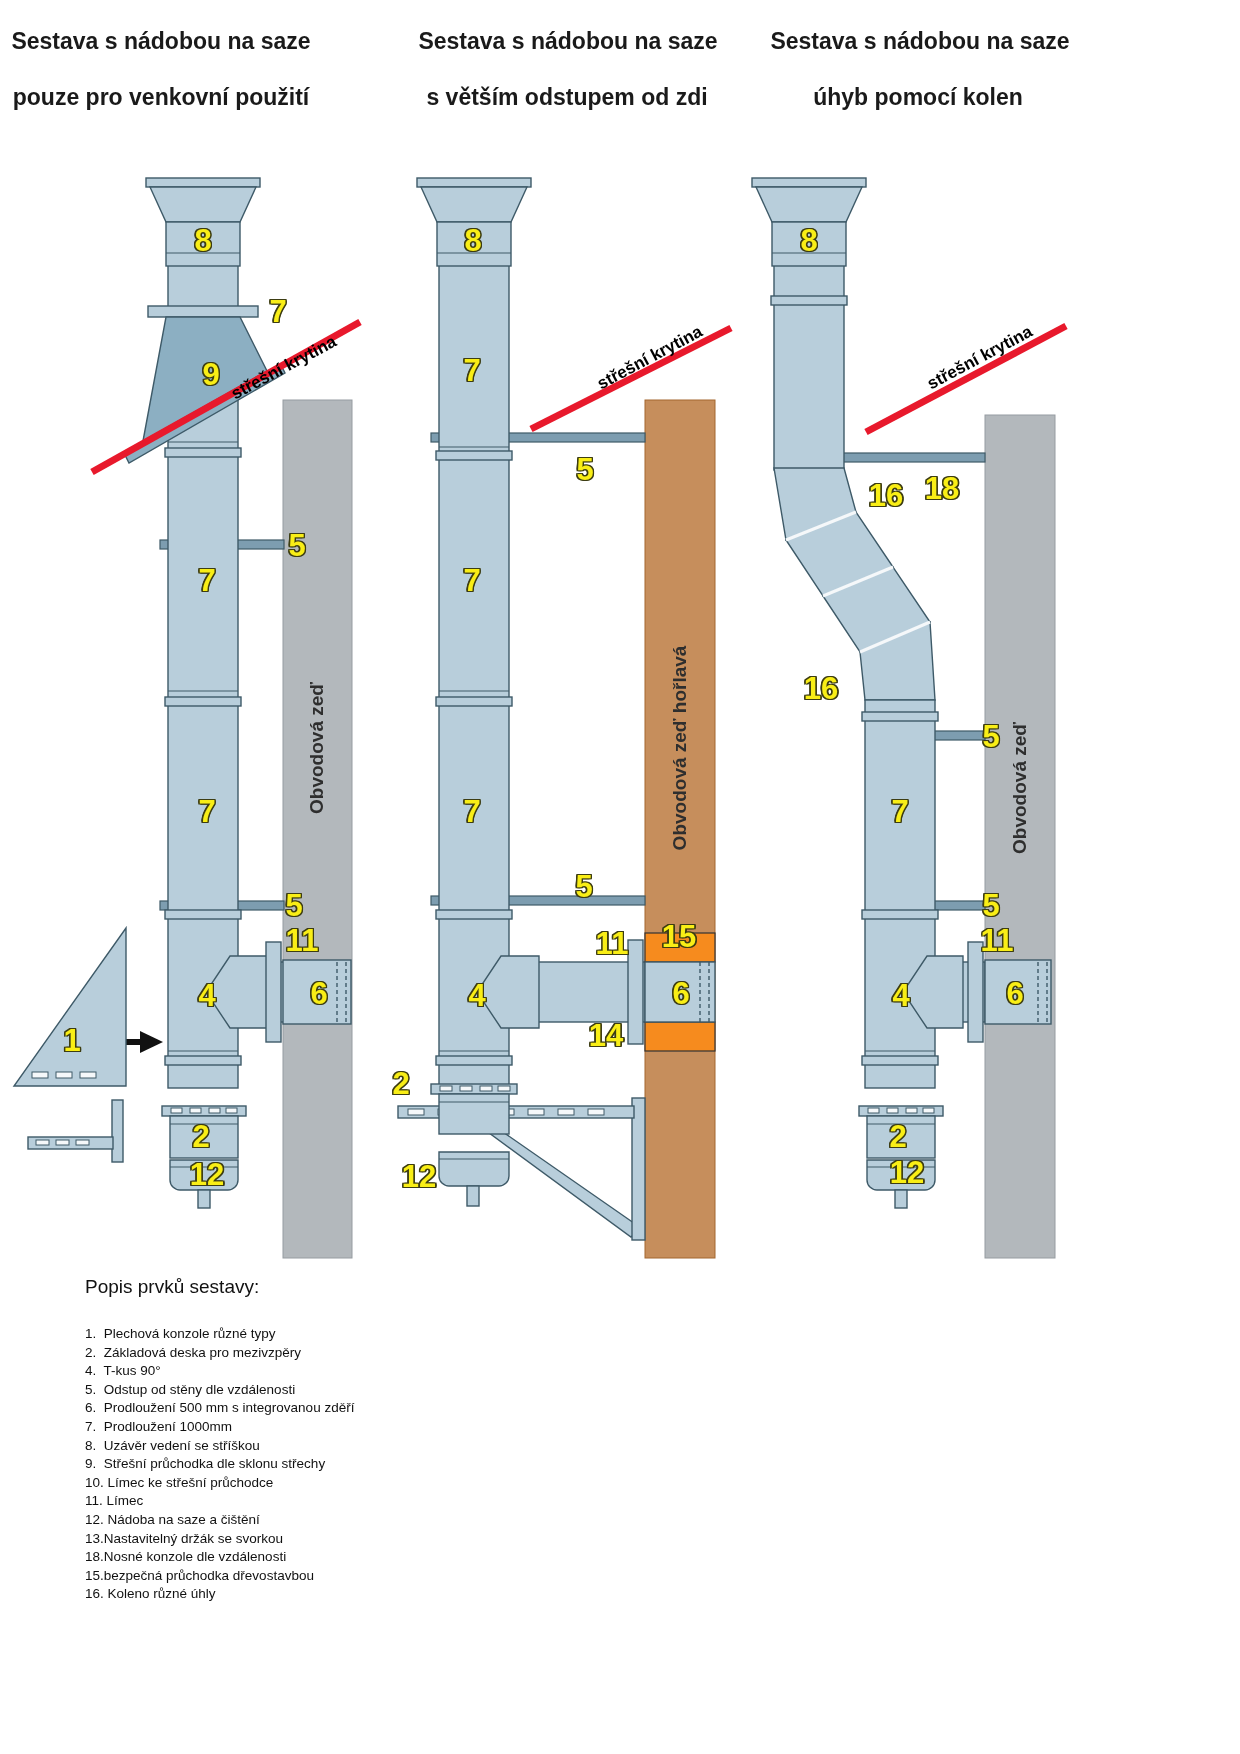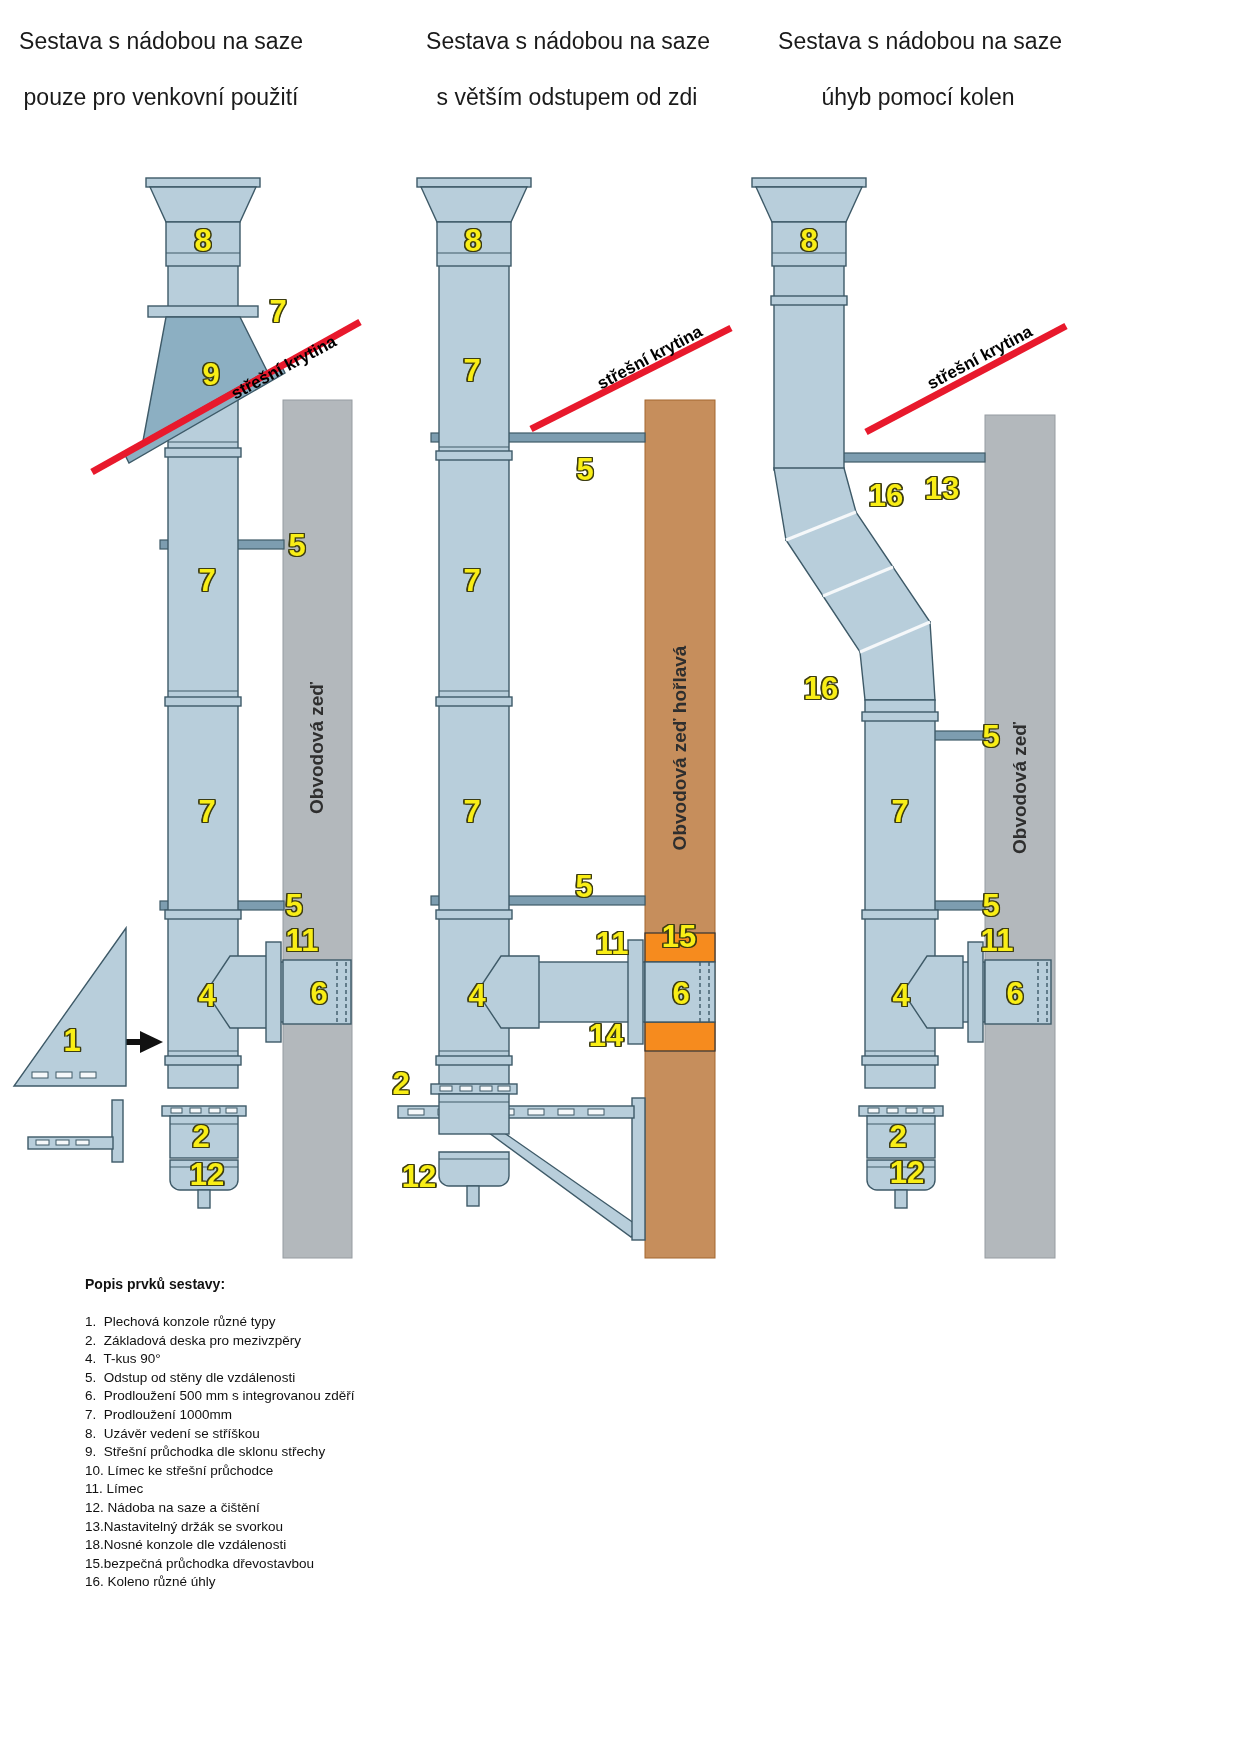--- a/index.html
+++ b/index.html
@@ -1,26 +1,26 @@
 <!DOCTYPE html>
 <html><head>
 <meta charset="utf-8">
 <style>
   *{box-sizing:border-box}
   html,body{margin:0;padding:0;background:#fff}
   #canvas{position:relative;width:1240px;height:1754px;background:#fff;font-family:"Liberation Sans",sans-serif;overflow:hidden}
   #diagram-svg{position:absolute;left:0;top:0}
-  .title{position:absolute;transform:translateX(-50%);font-size:23px;font-weight:normal;color:#1a1a1a;white-space:nowrap}
+  .title{position:absolute;transform:translateX(-50%);font-size:23px;font-weight:bold;color:#1a1a1a;white-space:nowrap}
   .num{position:absolute;transform:translate(-50%,-50%);font-size:31px;font-weight:bold;color:#f9ee16;white-space:nowrap;
     text-shadow:-1.4px -1.4px 0 #3d3d12,1.4px -1.4px 0 #3d3d12,-1.4px 1.4px 0 #3d3d12,1.4px 1.4px 0 #3d3d12,
                 -1.4px 0 0 #3d3d12,1.4px 0 0 #3d3d12,0 -1.4px 0 #3d3d12,0 1.4px 0 #3d3d12;}
   .roof-label{position:absolute;transform:translate(-50%,-50%) rotate(-28deg);font-size:17px;font-weight:600;color:#000;white-space:nowrap}
   .wall-label{position:absolute;transform:translate(-50%,-50%) rotate(-90deg);font-size:19px;font-weight:bold;color:#2e2e2e;white-space:nowrap}
   .legend{position:absolute;left:85px;top:1276px;color:#111}
-  .legend h3{margin:0 0 21px 0;font-size:14px;font-weight:bold}
+  .legend h3{margin:0 0 27px 0;font-size:19px;font-weight:normal}
   .legend div{font-size:13.5px;line-height:18.6px;white-space:pre}
   
   .pipe{fill:#b8cedb;stroke:#3e5a68;stroke-width:1.4}
   .pipe2{fill:#8cafc2;stroke:#3e5a68;stroke-width:1.4}
   .bar{fill:#7d9db0;stroke:#3e5a68;stroke-width:1.2}
   .wallg{fill:#b3b8bc;stroke:#969ca1;stroke-width:1}
   .wallb{fill:#c68e5c;stroke:#a3662f;stroke-width:1}
   .orange{fill:#f68b1e;stroke:#333;stroke-width:1.2}
   .roofline{stroke:#e8192c;stroke-width:7}
   .pline{stroke:#3e5a68;stroke-width:1.2}
@@ -255,21 +255,21 @@
 <span class="num" style="left:612px;top:944px">11</span>
 <span class="num" style="left:679px;top:937px">15</span>
 <span class="num" style="left:477px;top:996px">4</span>
 <span class="num" style="left:681px;top:994px">6</span>
 <span class="num" style="left:401px;top:1084px">2</span>
 <span class="num" style="left:606px;top:1036px">14</span>
 <span class="num" style="left:419px;top:1177px">12</span>
 
 <span class="num" style="left:809px;top:241px">8</span>
 <span class="num" style="left:886px;top:496px">16</span>
-<span class="num" style="left:942px;top:489px">13</span>
+<span class="num" style="left:942px;top:489px">18</span>
 <span class="num" style="left:821px;top:689px">16</span>
 <span class="num" style="left:991px;top:737px">5</span>
 <span class="num" style="left:900px;top:812px">7</span>
 <span class="num" style="left:991px;top:906px">5</span>
 <span class="num" style="left:997px;top:941px">11</span>
 <span class="num" style="left:901px;top:996px">4</span>
 <span class="num" style="left:1015px;top:994px">6</span>
 <span class="num" style="left:898px;top:1137px">2</span>
 <span class="num" style="left:907px;top:1173px">12</span>
 

